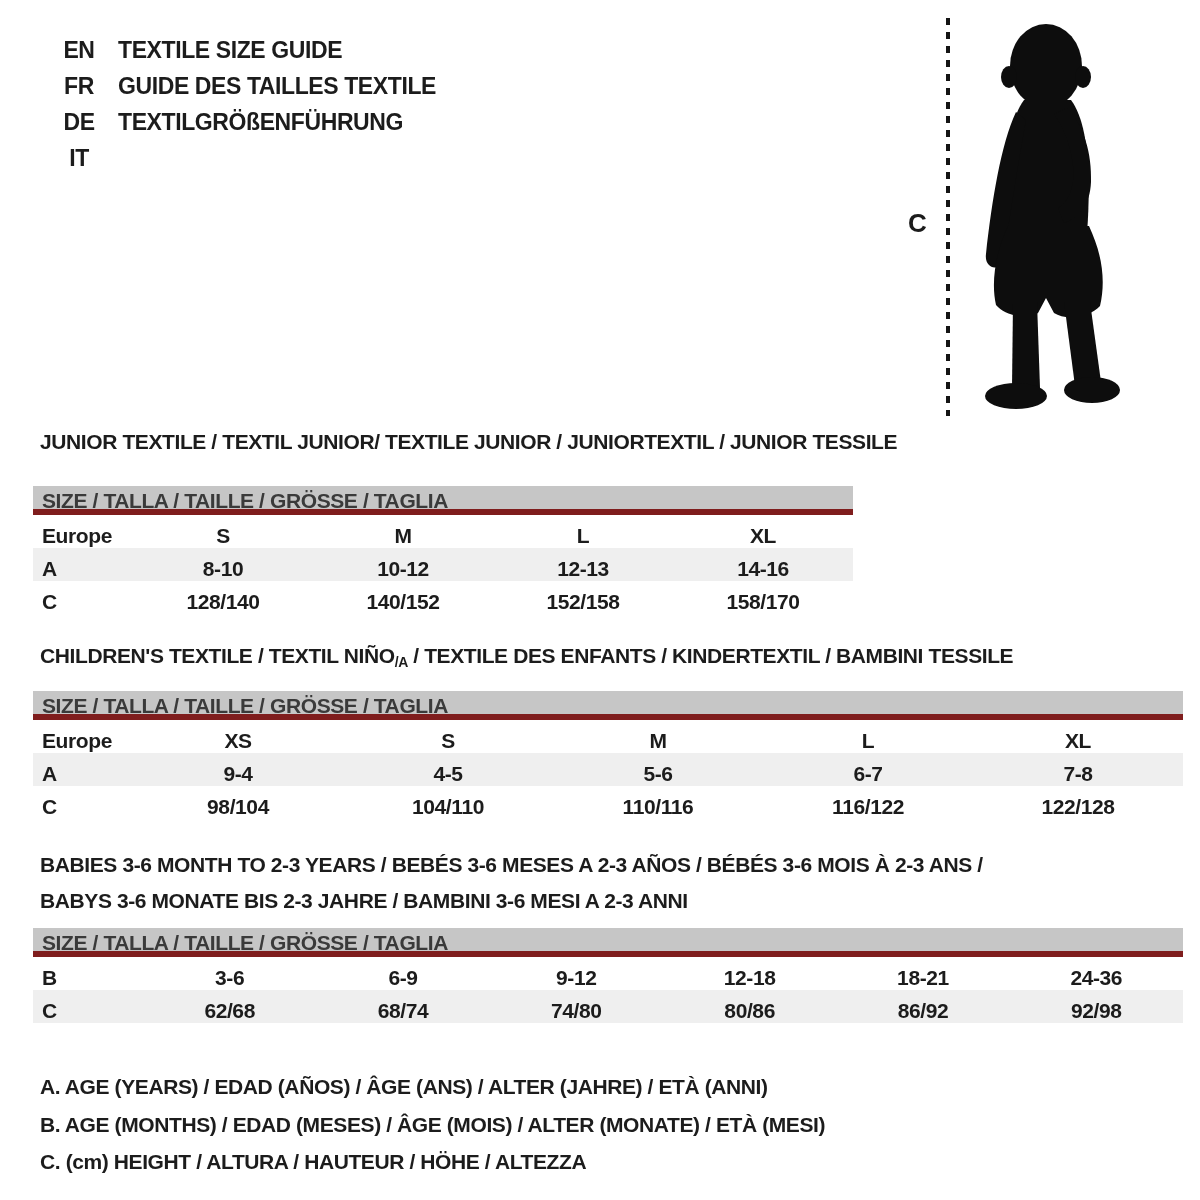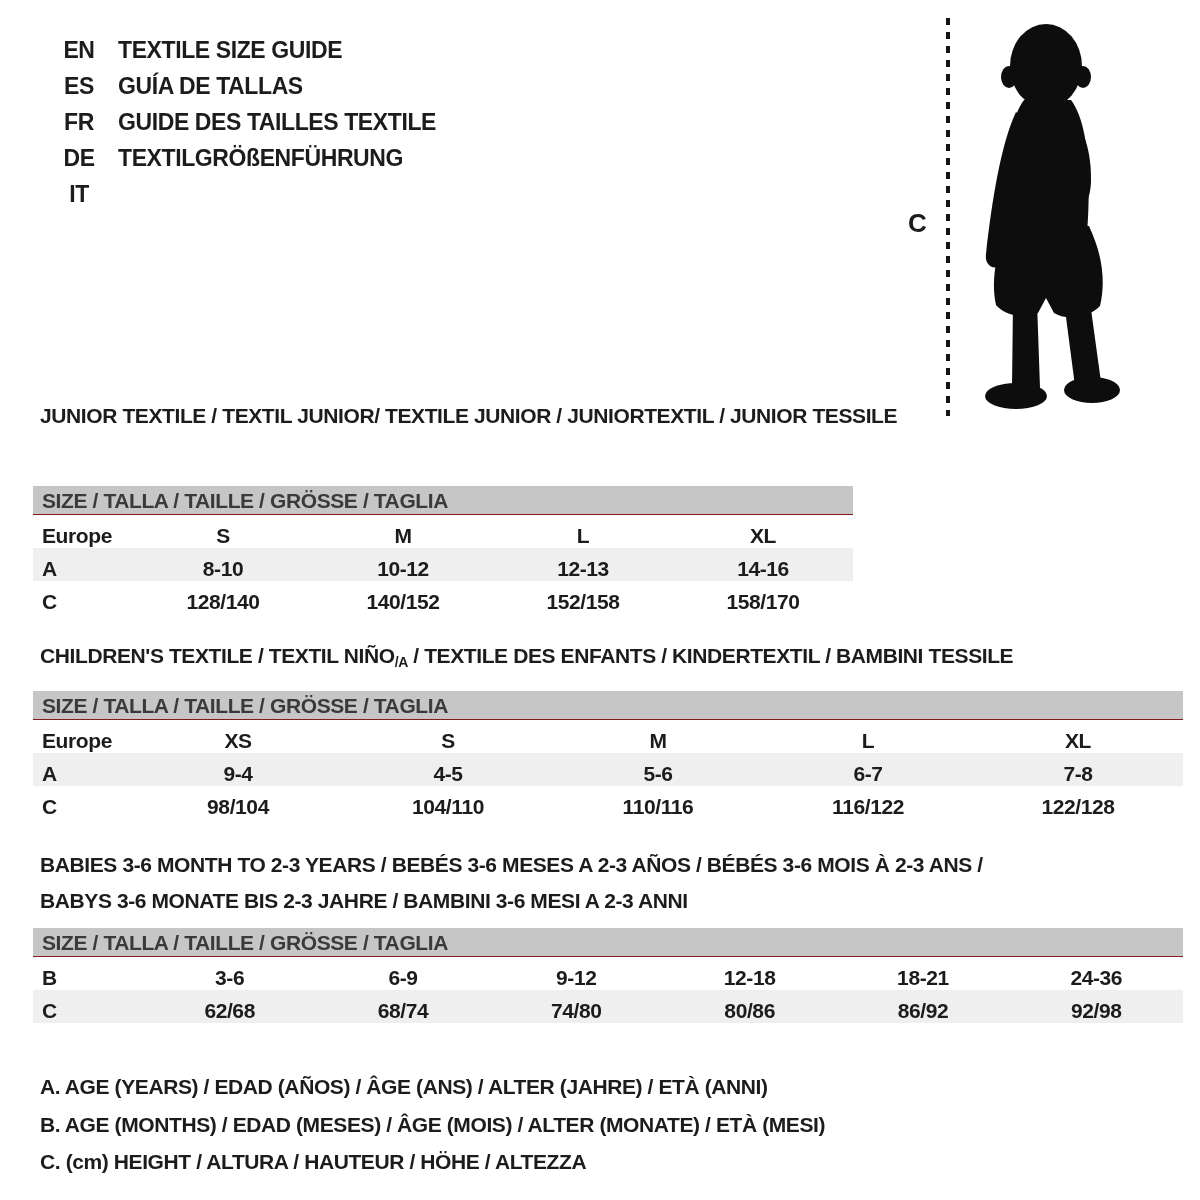--- a/index.html
+++ b/index.html
@@ -31,21 +31,21 @@
   .silhouette { position:absolute; left:963px; top:14px; width:182px; height:408px; }
 
   
   .section-title { position:absolute; left:40px; font-size:21px; white-space:nowrap; }
   .section-title .sub { font-size:14px; vertical-align:-4px; }
 
   .size-table { position:absolute; left:33px; }
   .size-bar {
     height:29px; background:#c6c6c6; color:#3a3a3a;
     font-size:21px; line-height:29px; padding-left:9px;
-    border-bottom:1px solid #7f1d1d;
+    border-bottom:6px solid #7f1d1d;
   }
   .trow { display:flex; align-items:flex-end; height:33px; font-size:21px; }
   .trow.shaded { background:#efefef; }
   .row-label { padding-left:9px; }
   .tbl-junior .row-label   { width:100px; }
   .tbl-children .row-label { width:100px; }
   .tbl-babies .row-label   { width:110px; }
   .cell { flex:1 1 0; text-align:center; }
 
   .tbl-junior   { width:820px;  top:486px; }
@@ -60,24 +60,20 @@
 <body>
 
 <div class="page">
 
   <div class="lang-block">
     <div class="lang-row">
       <span class="lang-code">EN</span>
       <span class="lang-title">TEXTILE SIZE GUIDE</span>
     </div>
     <div class="lang-row">
-      <span class="lang-code">ES</span>
-      <span class="lang-title">GUÍA DE TALLAS</span>
-    </div>
-    <div class="lang-row">
       <span class="lang-code">FR</span>
       <span class="lang-title">GUIDE DES TAILLES TEXTILE</span>
     </div>
     <div class="lang-row">
       <span class="lang-code">DE</span>
       <span class="lang-title">TEXTILGRÖßENFÜHRUNG</span>
     </div>
     <div class="lang-row">
       <span class="lang-code">IT</span>
     </div>
@@ -104,21 +100,21 @@
 
       <path d="M50 288 L 49 374 L 77 374 L 74 288 Z"></path>
 
       <path d="M101 288 L 112 372 L 138 368 L 127 288 Z"></path>
 
       <ellipse cx="53" cy="382" rx="31" ry="13"></ellipse>
       <ellipse cx="129" cy="376" rx="28" ry="13"></ellipse>
     </g>
   </svg>
 
-  <div class="section-title" style="top:404px">JUNIOR TEXTILE / TEXTIL JUNIOR/ TEXTILE JUNIOR / JUNIORTEXTIL / JUNIOR TESSILE</div>
+  <div class="section-title" style="top:430px">JUNIOR TEXTILE / TEXTIL JUNIOR/ TEXTILE JUNIOR / JUNIORTEXTIL / JUNIOR TESSILE</div>
 
   <div class="size-table tbl-junior">
     <div class="size-bar">SIZE / TALLA / TAILLE / GRÖSSE / TAGLIA</div>
     <div class="trow">
       <div class="row-label">Europe</div>
       <div class="cell">S</div>
       <div class="cell">M</div>
       <div class="cell">L</div>
       <div class="cell">XL</div>
     </div>

